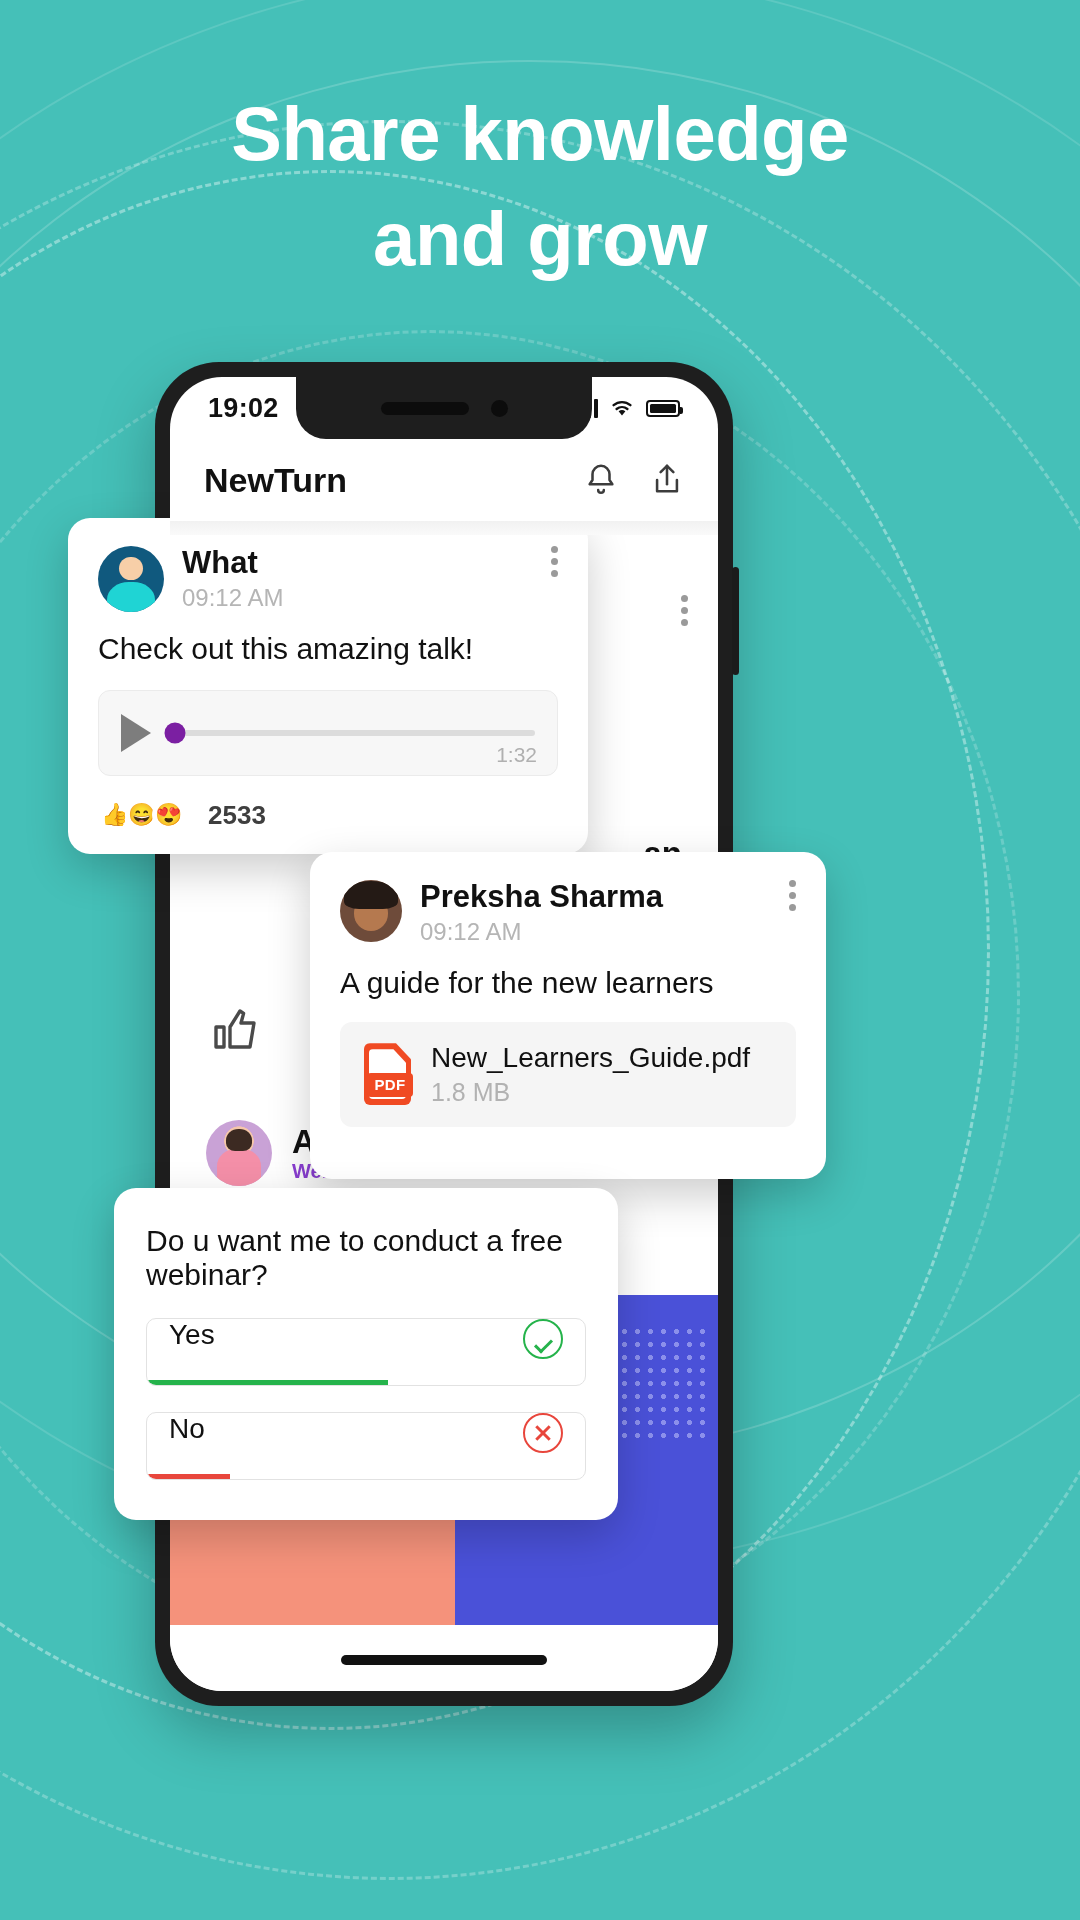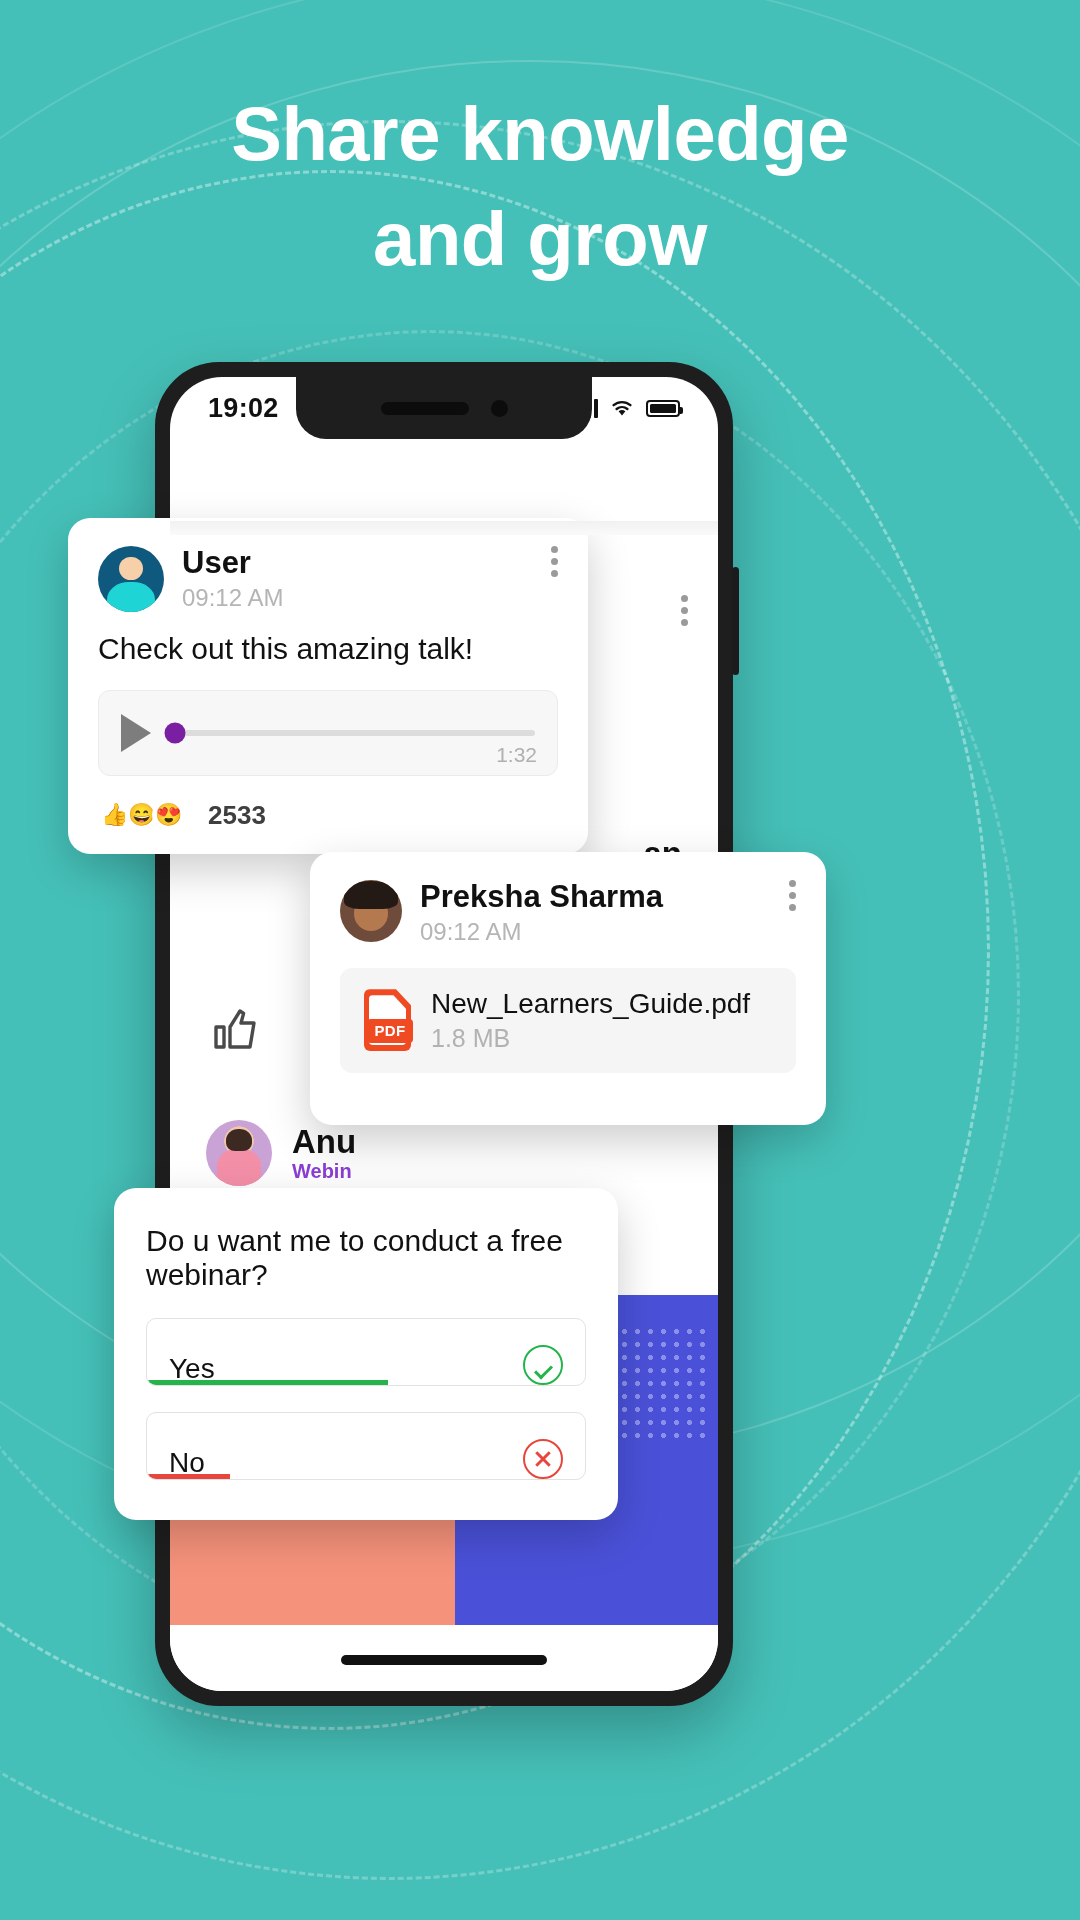--- a/index.html
+++ b/index.html
@@ -197,21 +197,21 @@
      background:#f04a23; border-radius:4px; color:#fff; font-size:15px; font-weight:bold;
      text-align:center; line-height:24px; letter-spacing:0.4px; }
   .file-name { font-size:28px; color:#111; }
   .file-size { font-size:25px; color:#b2b2b2; margin-top:4px; }
 
   
   .card-poll { left:114px; top:1188px; width:504px; padding:36px 32px 40px; }
   .poll-q { font-size:30px; color:#111; }
   .poll-opt {
     margin-top:26px; height:68px; border:1px solid #e2e2e2; border-radius:10px;
-    display:flex; align-items:flex-end; padding:0 22px; position:relative; overflow:hidden;
+    display:flex; align-items:flex-start; padding:0 22px; position:relative; overflow:hidden;
     background:#fff;
   }
   .poll-opt .fill { position:absolute; left:0; bottom:0; height:5px; }
   .poll-opt.yes .fill { width:55%; background:#25b34b; }
   .poll-opt.no  .fill { width:19%; background:#e8463c; }
   .poll-label { font-size:28px; color:#111; flex:1; }
   .mark { width:40px; height:40px; border-radius:50%; border:2.5px solid currentColor;
      position:relative; flex:none; }
   .mark.ok { color:#25b34b; }
   .mark.no { color:#e8463c; }
@@ -261,20 +261,34 @@
           <path d="M13 17.6l3.4-4.3a5.4 5.4 0 0 0-6.8 0z" fill="#111"></path>
           <path d="M4.6 7.2a13 13 0 0 1 16.8 0" stroke="#111" stroke-width="2.4" fill="none" stroke-linecap="round"></path>
           <path d="M7.6 11a8.6 8.6 0 0 1 10.8 0" stroke="#111" stroke-width="2.4" fill="none" stroke-linecap="round"></path>
         </svg>
         <div class="batt">
             <i></i>
           </div>
       </div>
     </div>
 
+    <div class="app-header">
+      <div class="app-title">NewTurn</div>
+      <div class="hdr-icons">
+        <svg width="34" height="38" viewBox="0 0 24 26">
+          <path d="M12 3a6 6 0 0 0-6 6v4l-2 3h16l-2-3V9a6 6 0 0 0-6-6z" fill="none" stroke="#3c3c3c" stroke-width="1.8" stroke-linejoin="round"></path>
+          <path d="M10 20a2 2 0 0 0 4 0" fill="none" stroke="#3c3c3c" stroke-width="1.8" stroke-linecap="round"></path>
+        </svg>
+        <svg width="34" height="38" viewBox="0 0 24 26">
+          <path d="M12 3v13" stroke="#3c3c3c" stroke-width="1.8" stroke-linecap="round"></path>
+          <path d="M7.5 7.5L12 3l4.5 4.5" fill="none" stroke="#3c3c3c" stroke-width="1.8" stroke-linecap="round" stroke-linejoin="round"></path>
+          <path d="M5 13v8h14v-8" fill="none" stroke="#3c3c3c" stroke-width="1.8" stroke-linecap="round" stroke-linejoin="round"></path>
+        </svg>
+      </div>
+    </div>
     <div class="hdr-sep"></div>
 
     <div class="feed">
 
       <div class="feed-dots" style="top:60px;">
         <div class="kebab">
             <span></span>
             <span></span>
             <span></span>
           </div>
@@ -320,21 +334,21 @@
   </div>
 </div>
 
 <div class="card card-audio">
   <div class="c-head">
     <div class="c-av-user">
       <div class="head"></div>
         <div class="body"></div>
     </div>
     <div class="c-meta">
-      <div class="c-name">User</div>
+      <div class="c-name">What</div>
       <div class="c-time">09:12 AM</div>
     </div>
     <div class="kebab">
         <span></span>
         <span></span>
         <span></span>
       </div>
   </div>
 
   <div class="c-body">Check out this amazing talk!</div>
@@ -364,20 +378,21 @@
       <div class="c-name">Preksha Sharma</div>
       <div class="c-time">09:12 AM</div>
     </div>
     <div class="kebab">
         <span></span>
         <span></span>
         <span></span>
       </div>
   </div>
 
+  <div class="c-body">A guide for the new learners</div>
 
   <div class="file-box">
     <div class="pdf-icon">
       <div class="sheet"></div>
         <div class="inner"></div>
       <div class="tag">PDF</div>
     </div>
     <div>
       <div class="file-name">New_Learners_Guide.pdf</div>
       <div class="file-size">1.8 MB</div>

